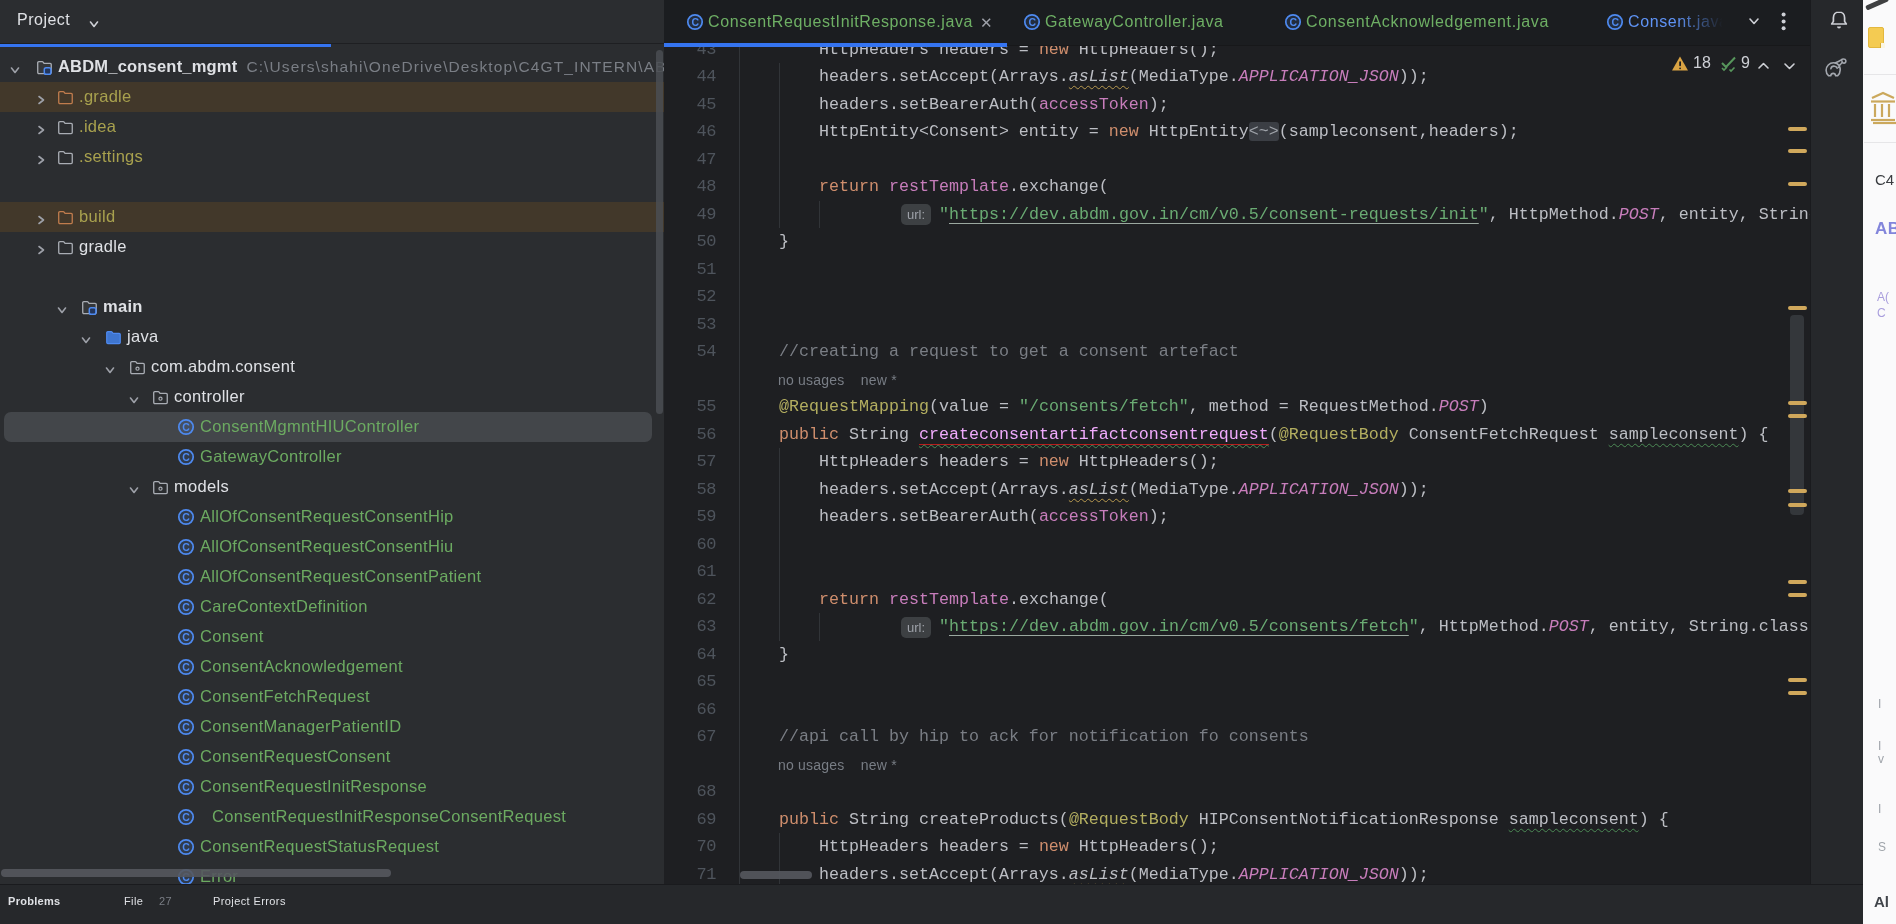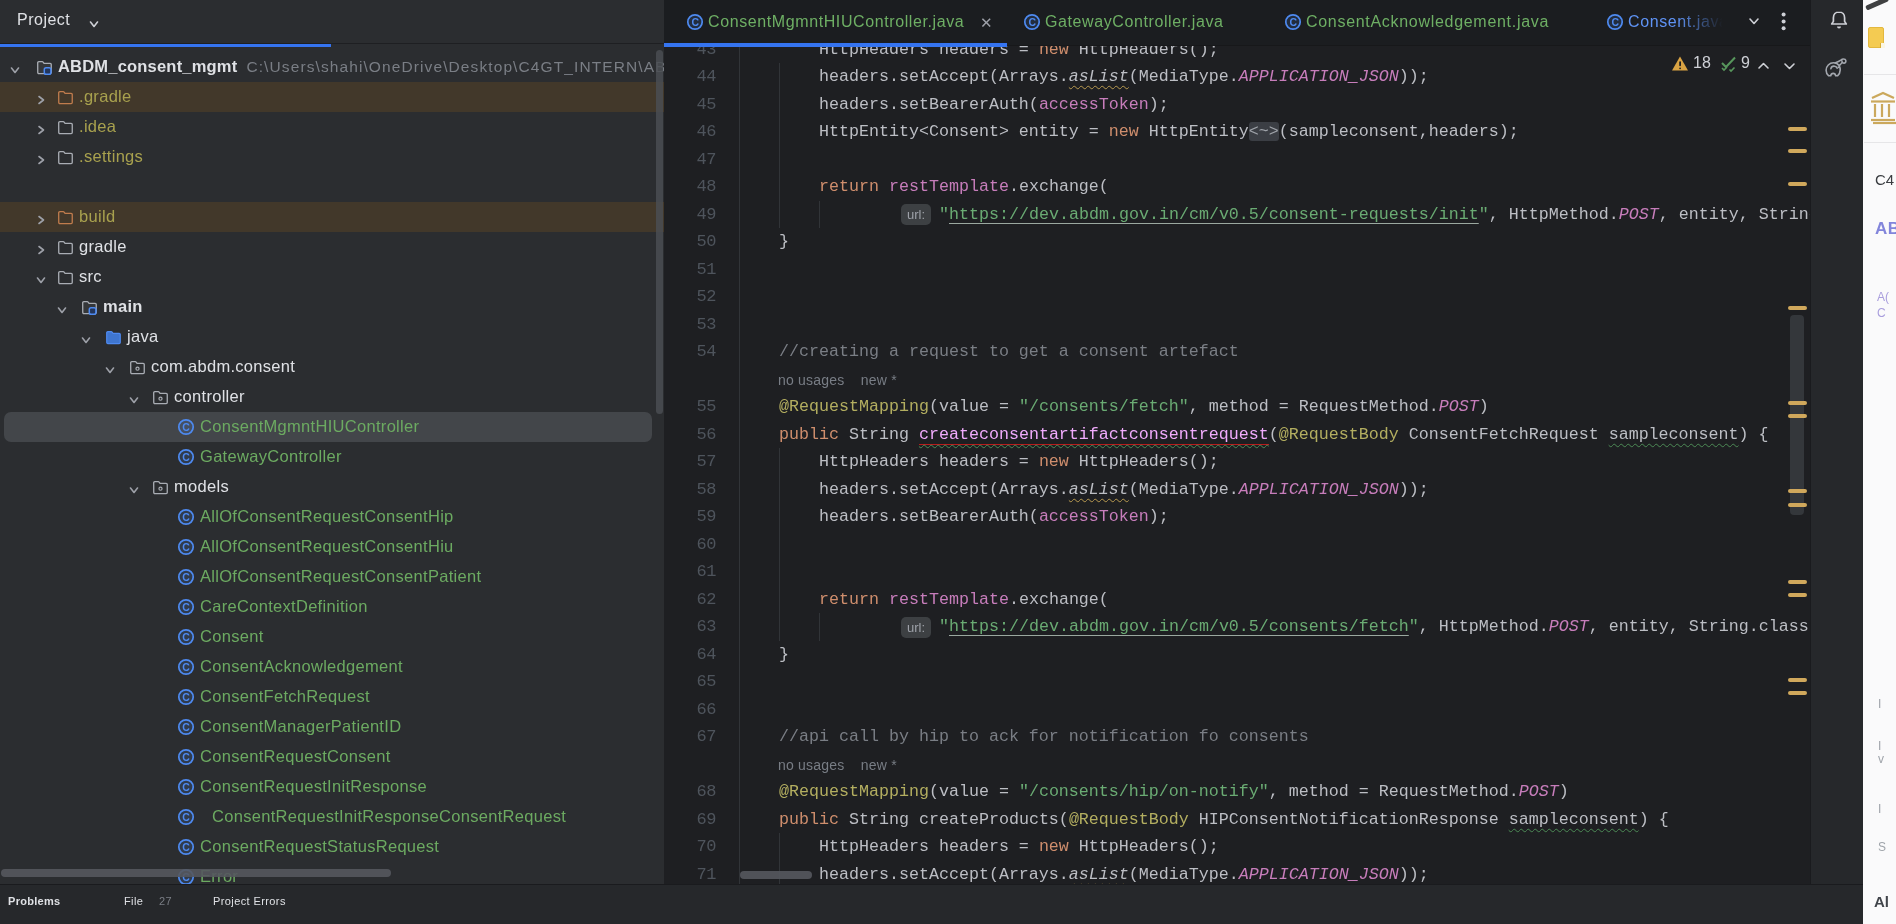--- a/index.html
+++ b/index.html
@@ -111,31 +111,20 @@
         <span style="position:absolute;left:35px;top:9px"><svg width="12" height="12" viewBox="0 0 12 12" style="">
             <polyline points="4,2.5 8.5,6 4,9.5" fill="none" stroke="#9DA0A8" stroke-width="1.6" stroke-linecap="round" stroke-linejoin="round"></polyline>
           </svg></span>
         <span style="position:absolute;left:57px;top:7px"><svg width="17" height="17" viewBox="0 0 17 17" style="">
             <path d="M1.7 5.2 v-1.4 a1.1 1.1 0 0 1 1.1 -1.1 h3.4 a1.1 1.1 0 0 1 .9 .45 l.95 1.3 h6.1 a1.1 1.1 0 0 1 1.1 1.1 v8 a1.1 1.1 0 0 1 -1.1 1.1 h-11.3 a1.1 1.1 0 0 1 -1.1 -1.1 z" fill="none" stroke="#A9ADB4" stroke-width="1.3" stroke-linejoin="round"></path>
           </svg></span>
         <span style="position:absolute;left:79px;top:4px;line-height:21px;display:flex">
           <span class="wht">gradle</span>
         </span>
       </div>
-      <div class="row" style="top:262px">
-        <span style="position:absolute;left:35px;top:9px"><svg width="12" height="12" viewBox="0 0 12 12" style="">
-            <polyline points="2.5,4 6,8.5 9.5,4" fill="none" stroke="#9DA0A8" stroke-width="1.6" stroke-linecap="round" stroke-linejoin="round"></polyline>
-          </svg></span>
-        <span style="position:absolute;left:57px;top:7px"><svg width="17" height="17" viewBox="0 0 17 17" style="">
-            <path d="M1.7 5.2 v-1.4 a1.1 1.1 0 0 1 1.1 -1.1 h3.4 a1.1 1.1 0 0 1 .9 .45 l.95 1.3 h6.1 a1.1 1.1 0 0 1 1.1 1.1 v8 a1.1 1.1 0 0 1 -1.1 1.1 h-11.3 a1.1 1.1 0 0 1 -1.1 -1.1 z" fill="none" stroke="#A9ADB4" stroke-width="1.3" stroke-linejoin="round"></path>
-          </svg></span>
-        <span style="position:absolute;left:79px;top:4px;line-height:21px;display:flex">
-          <span class="wht">src</span>
-        </span>
-      </div>
       <div class="row" style="top:292px">
         <span style="position:absolute;left:56px;top:9px"><svg width="12" height="12" viewBox="0 0 12 12" style="">
             <polyline points="2.5,4 6,8.5 9.5,4" fill="none" stroke="#9DA0A8" stroke-width="1.6" stroke-linecap="round" stroke-linejoin="round"></polyline>
           </svg></span>
         <span style="position:absolute;left:81px;top:7px"><svg width="17" height="17" viewBox="0 0 17 17" style="">
             <path d="M1.7 5.2 v-1.4 a1.1 1.1 0 0 1 1.1 -1.1 h3.4 a1.1 1.1 0 0 1 .9 .45 l.95 1.3 h6.1 a1.1 1.1 0 0 1 1.1 1.1 v8 a1.1 1.1 0 0 1 -1.1 1.1 h-11.3 a1.1 1.1 0 0 1 -1.1 -1.1 z" fill="rgba(255,255,255,0.05)" stroke="#A9ADB4" stroke-width="1.3" stroke-linejoin="round"></path>
             <rect x="8.3" y="8.7" width="6.6" height="6.6" rx="1.8" fill="#24365B" stroke="#4E8AF0" stroke-width="1.5"></rect>
           </svg></span>
         <span style="position:absolute;left:103px;top:4px;line-height:21px;display:flex">
           <span class="wht" style="font-weight:bold">main</span>
@@ -325,21 +314,21 @@
       </div>
       <div class="abs" style="left:656px;top:50px;width:7px;height:364px;background:#4A4D52;border-radius:4px;opacity:.85"></div>
       <div class="abs" style="left:1px;top:869px;width:390px;height:8px;background:#55585E;border-radius:4px;opacity:.9"></div>
     </div>
     <div class="abs" style="left:0;top:44px;width:331px;height:3px;background:#3574F0;z-index:5"></div>
     <div id="tabbar">
       <span style="position:absolute;left:22px;top:13px"><svg width="18" height="18" viewBox="0 0 18 18" style="">
           <circle cx="9" cy="9" r="7.2" fill="rgba(78,138,240,0.15)" stroke="#4E8AF0" stroke-width="1.7"></circle>
           <text x="9.2" y="12.8" font-size="10.5" font-weight="bold" fill="#4E8AF0" text-anchor="middle" font-family="Liberation Sans, sans-serif">C</text>
         </svg></span>
-      <span class="tabt" style="left:44px;color:#6EAF64;letter-spacing:0.6px">ConsentMgmntHIUController.java</span>
+      <span class="tabt" style="left:44px;color:#6EAF64;letter-spacing:0.6px">ConsentRequestInitResponse.java</span>
       <span style="position:absolute;left:316px;top:14px;color:#9DA0A8;font-size:15px">✕</span>
       <span style="position:absolute;left:359px;top:13px"><svg width="18" height="18" viewBox="0 0 18 18" style="">
           <circle cx="9" cy="9" r="7.2" fill="rgba(78,138,240,0.15)" stroke="#4E8AF0" stroke-width="1.7"></circle>
           <text x="9.2" y="12.8" font-size="10.5" font-weight="bold" fill="#4E8AF0" text-anchor="middle" font-family="Liberation Sans, sans-serif">C</text>
         </svg></span>
       <span class="tabt" style="left:381px;color:#6EAF64;letter-spacing:0.6px">GatewayController.java</span>
       <span style="position:absolute;left:620px;top:13px"><svg width="18" height="18" viewBox="0 0 18 18" style="">
           <circle cx="9" cy="9" r="7.2" fill="rgba(78,138,240,0.15)" stroke="#4E8AF0" stroke-width="1.7"></circle>
           <text x="9.2" y="12.8" font-size="10.5" font-weight="bold" fill="#4E8AF0" text-anchor="middle" font-family="Liberation Sans, sans-serif">C</text>
         </svg></span>
@@ -411,21 +400,20 @@
       <div class="cl" style="left:75px;top:374.75px">    <span class="k">public</span> String <span class="mname">createconsentartifactconsentrequest</span>(<span class="an">@RequestBody</span> ConsentFetchRequest <span class="wg">sampleconsent</span>) {</div>
       <div class="cl" style="left:75px;top:402.25px">        HttpHeaders headers = <span class="k">new</span> HttpHeaders();</div>
       <div class="cl" style="left:75px;top:429.75px">        headers.setAccept(Arrays.<span class="it wy">asList</span>(MediaType.<span class="f it">APPLICATION_JSON</span>));</div>
       <div class="cl" style="left:75px;top:457.25px">        headers.setBearerAuth(<span class="f">accessToken</span>);</div>
       <div class="cl" style="left:75px;top:539.75px">        <span class="k">return</span> <span class="f">restTemplate</span>.exchange(</div>
       <div class="chip" style="left:237px;top:570.75px">url:</div>
       <div class="cl" style="left:275px;top:567.25px"><span class="s">"<span class="us">https://dev.abdm.gov.in/cm/v0.5/consents/fetch</span>"</span>, HttpMethod.<span class="f it">POST</span>, entity, String.class);</div>
       <div class="cl" style="left:75px;top:594.75px">    }</div>
       <div class="cl" style="left:75px;top:677.25px">    <span class="cm">//api call by hip to ack for notification fo consents</span></div>
       <div class="inlay" style="left:114px;top:704.75px">no usages&nbsp;&nbsp;&nbsp; new&nbsp;*</div>
-      <div class="cl" style="left:75px;top:732.25px">    <span class="an">@RequestMapping</span>(value = <span class="s">"/consents/hip/on-notify"</span>, method = RequestMethod.<span class="f it">POST</span>)</div>
       <div class="cl" style="left:75px;top:759.75px">    <span class="k">public</span> String createProducts(<span class="an">@RequestBody</span> HIPConsentNotificationResponse <span class="wg">sampleconsent</span>) {</div>
       <div class="cl" style="left:75px;top:787.25px">        HttpHeaders headers = <span class="k">new</span> HttpHeaders();</div>
       <div class="cl" style="left:75px;top:814.75px">        headers.setAccept(Arrays.<span class="it wy">asList</span>(MediaType.<span class="f it">APPLICATION_JSON</span>));</div>
       <div class="abs" style="left:76px;top:825px;width:72px;height:8px;background:#55585E;border-radius:4px;opacity:.9"></div>
     </div>
     <span style="position:absolute;left:1671px;top:55px"><svg width="18" height="17" viewBox="0 0 18 17" style="">
         <path d="M9 1.5 L17 15.5 H1 Z" fill="#D9A343"></path>
         <rect x="8.2" y="6.2" width="1.8" height="5" rx=".9" fill="#1E1F22"></rect>
         <rect x="8.2" y="12.4" width="1.8" height="1.8" rx=".9" fill="#1E1F22"></rect>
       </svg></span>

